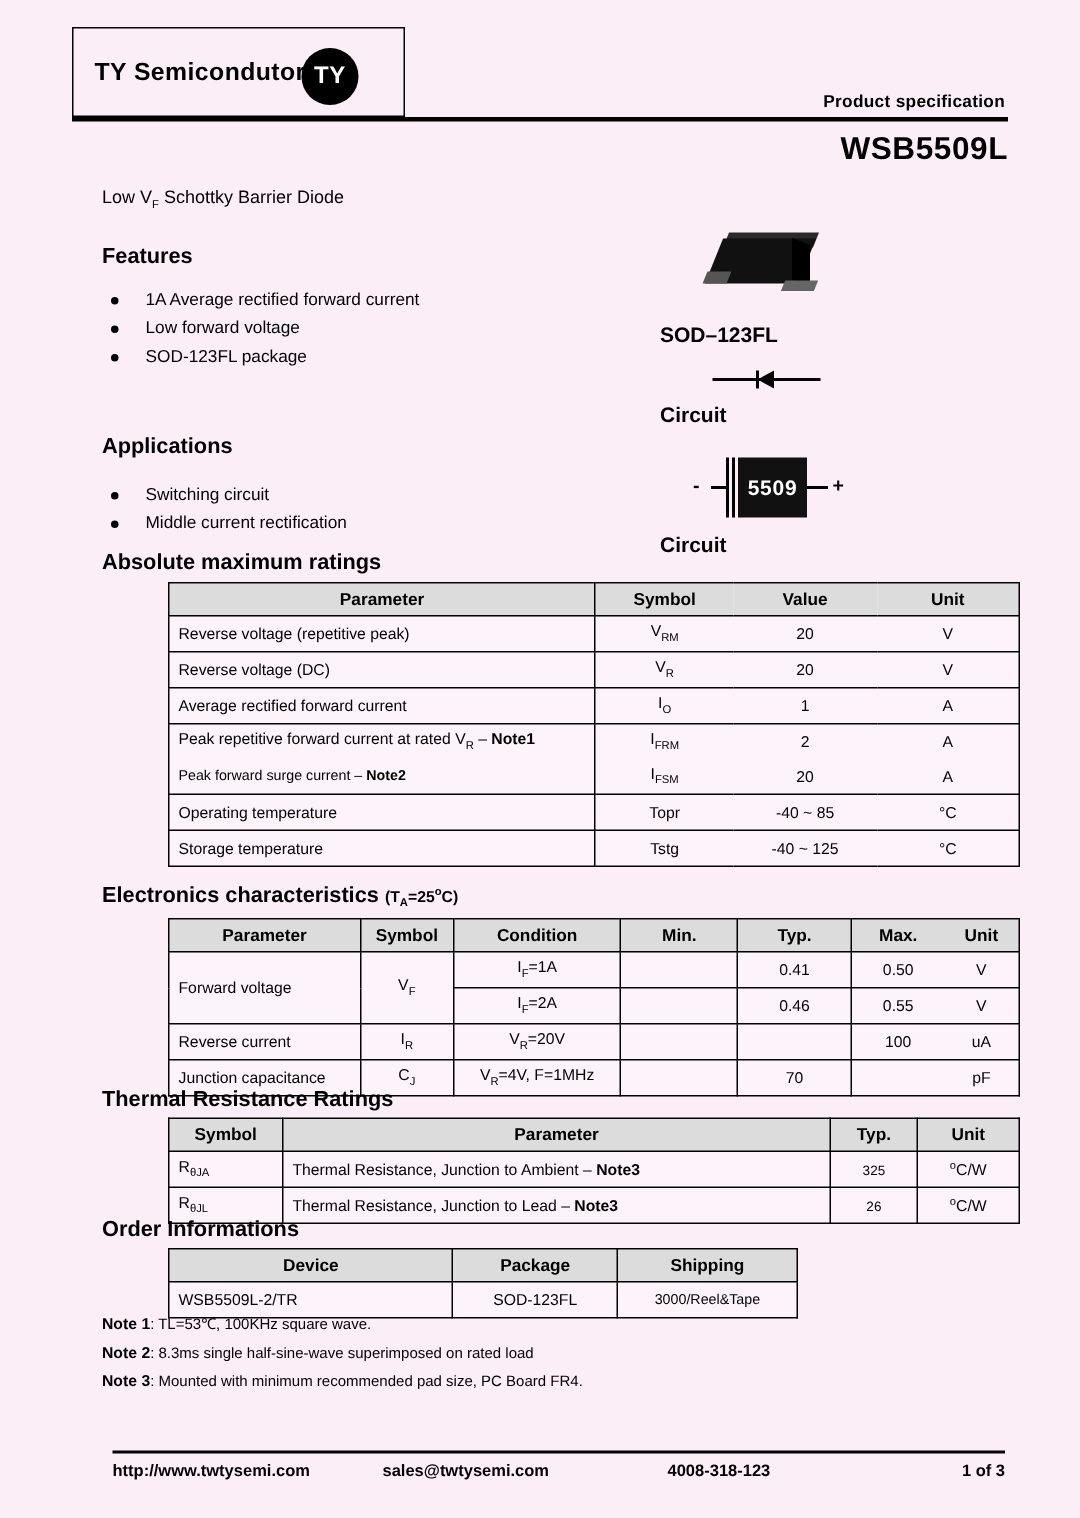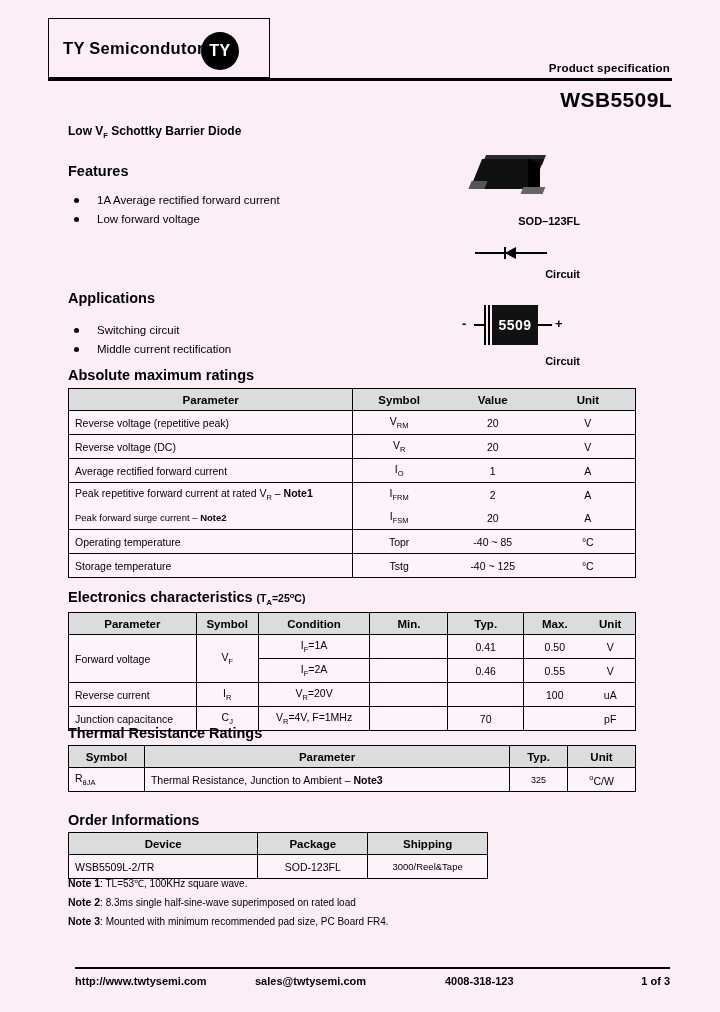--- a/index.html
+++ b/index.html
@@ -71,21 +71,21 @@
     font-size: 21px;
     font-weight: bold;
     letter-spacing: .4px;
   }
 
   
   .subtitle {
     position: absolute;
     left: 68px; top: 124px;
     font-size: 12px;
-    font-weight: bold;
+    font-weight: normal;
   }
   .sect-h {
     font-size: 14.5px;
     font-weight: bold;
     position: absolute;
   }
   #features-heading { left: 68px; top: 163px; }
   #applications-heading { left: 68px; top: 290px; }
 
   ul.bullets {
@@ -148,23 +148,23 @@
   }
   .pkg-lead-r {
     position: absolute;
     left: 52px; top: 32px;
     width: 22px; height: 7px;
     background: #666;
     transform: skewX(-22deg);
   }
   .caption {
     position: absolute;
-    font-size: 11px;
-    font-weight: bold;
-    text-align: right;
+    font-size: 14px;
+    font-weight: bold;
+    text-align: left;
     white-space: nowrap;
   }
   #package-caption { left: 440px; top: 215px; width: 140px; }
   #circuit-caption { left: 440px; top: 268px; width: 140px; }
   #marking-caption { left: 440px; top: 355px; width: 140px; }
 
   .circuit-sym {
     position: absolute;
     left: 475px; top: 245px;
     width: 72px; height: 16px;
@@ -248,20 +248,21 @@
   #amr-title { left: 68px; top: 367px; }
   #ec-title  { left: 68px; top: 589px; }
   #thermal-title { left: 68px; top: 725px; }
   #order-title { left: 68px; top: 812px; }
 
   table.dt {
     position: absolute;
     border-collapse: collapse;
     font-size: 10.5px;
     background: #fdf3fa;
+    margin-left: 44px;
   }
   table.dt th, table.dt td {
     border: 1px solid #000;
     padding: 0 6px;
     font-weight: normal;
     background: transparent;
   }
   table.dt th {
     background: #dcdcdc;
     font-weight: bold;
@@ -332,20 +333,21 @@
 <div class="header-rule"></div>
 <div class="prod-spec">Product specification</div>
 <div class="part-number">WSB5509L</div>
 
 <div class="subtitle">Low V<sub>F</sub> Schottky Barrier Diode</div>
 
 <div class="sect-h" id="features-heading">Features</div>
 <ul class="bullets" id="features-list">
   <li>1A Average rectified forward current</li>
   <li>Low forward voltage</li>
+  <li>SOD-123FL package</li>
 </ul>
 
 <div class="sect-h" id="applications-heading">Applications</div>
 <ul class="bullets" id="applications-list">
   <li>Switching circuit</li>
   <li>Middle current rectification</li>
 </ul>
 
 <div class="pkg-wrap">
   <div class="pkg-top"></div>
@@ -515,20 +517,26 @@
       <th>Unit</th>
     </tr>
   </thead>
   <tbody>
     <tr>
       <td class="l">R<sub>θJA</sub></td>
       <td class="l">Thermal Resistance, Junction to Ambient – <span class="bold">Note3</span></td>
       <td class="c" style="font-size:9px">325</td>
       <td class="c"><sup>o</sup>C/W</td>
     </tr>
+    <tr>
+      <td class="l">R<sub>θJL</sub></td>
+      <td class="l">Thermal Resistance, Junction to Lead – <span class="bold">Note3</span></td>
+      <td class="c" style="font-size:9px">26</td>
+      <td class="c"><sup>o</sup>C/W</td>
+    </tr>
   </tbody>
 </table>
 
 <div class="tbl-title" id="order-title">Order Informations</div>
 <table class="dt" id="order-table">
   <colgroup>
       <col style="width:190px">
       <col style="width:110px">
       <col style="width:120px">
     </colgroup>

